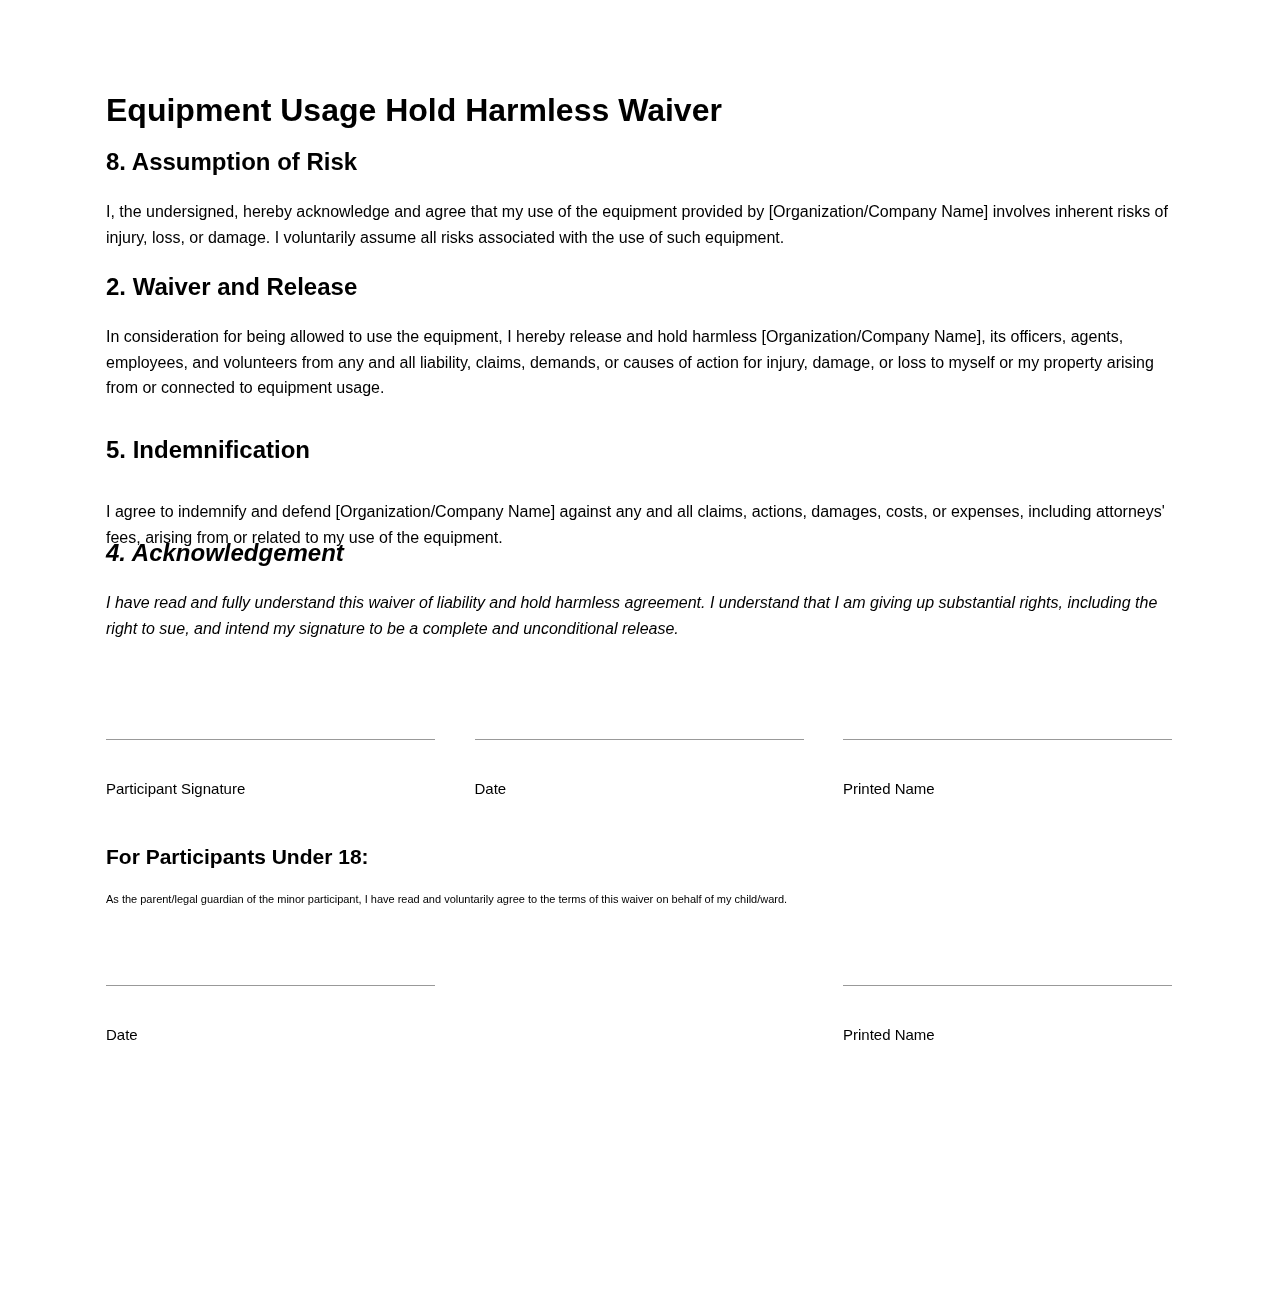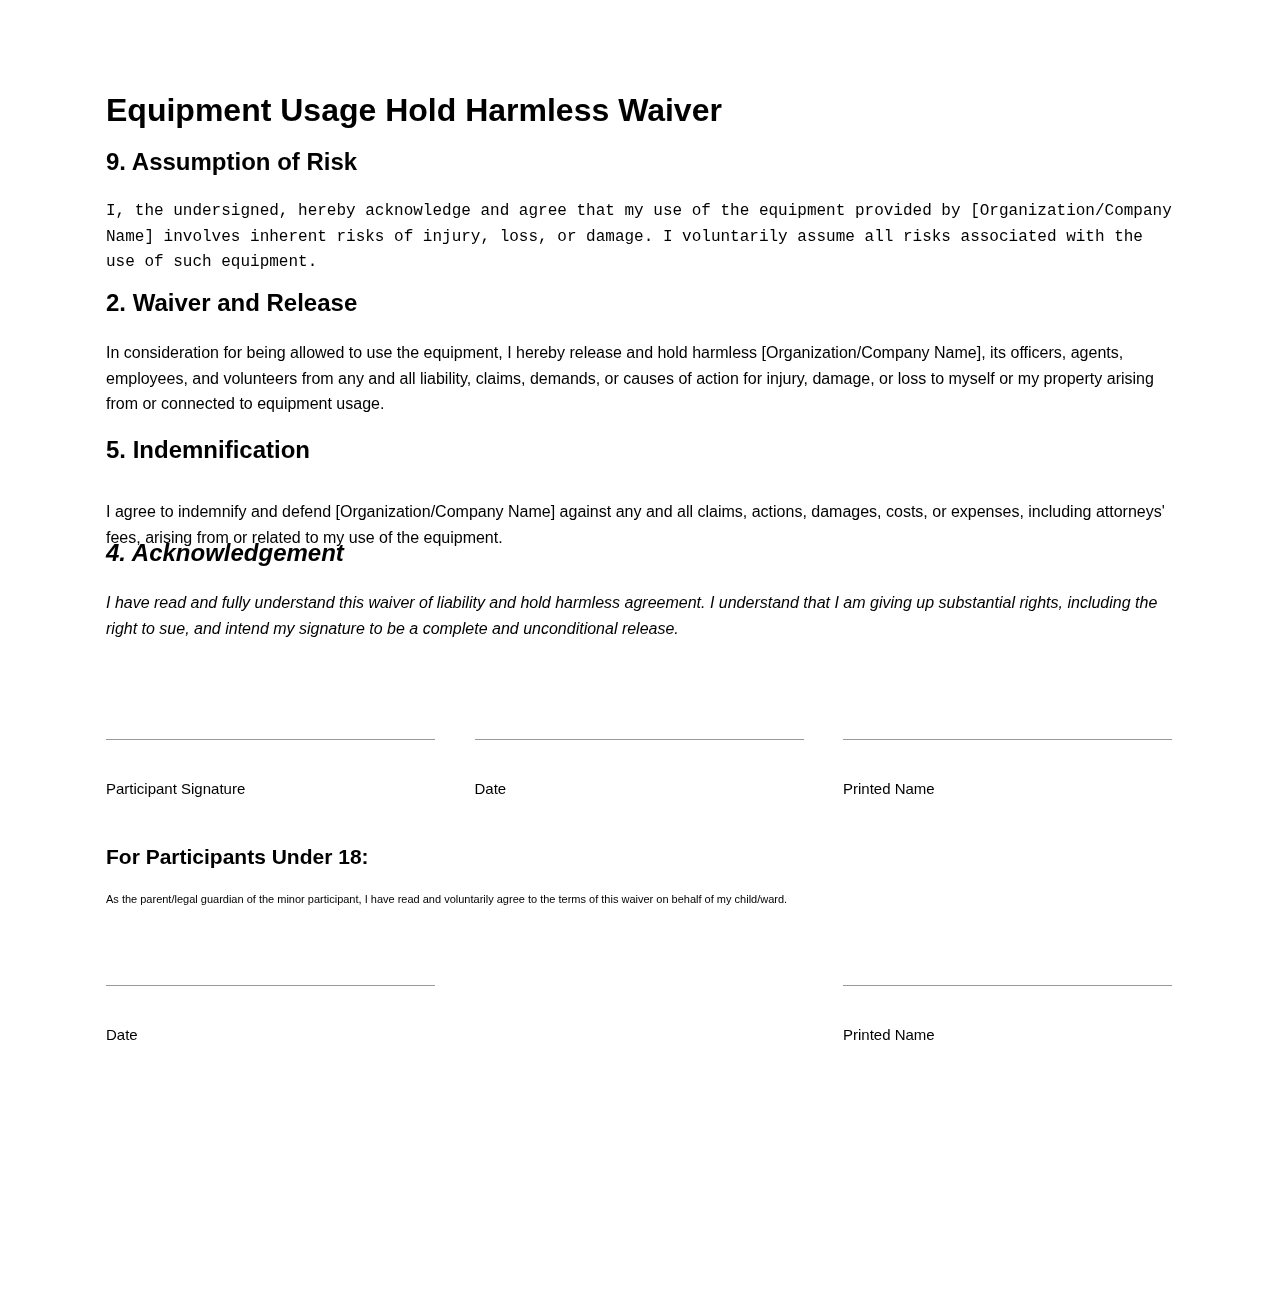--- a/index.html
+++ b/index.html
@@ -86,25 +86,25 @@
     }
   </style>
 </head>
 <body>
 
 <div class="page">
 
   <h1 class="doc-title">Equipment Usage Hold Harmless Waiver</h1>
 
   <div class="section" style="top:147px;">
-    <h2>9. Assumption of Risk</h2>
-    <p style="margin-top:22px;font-family:Liberation Mono, monospace;">I, the undersigned, hereby acknowledge and agree that my use of the equipment provided by [Organization/Company Name] involves inherent risks of injury, loss, or damage. I voluntarily assume all risks associated with the use of such equipment.</p>
+    <h2>8. Assumption of Risk</h2>
+    <p style="margin-top:22px;">I, the undersigned, hereby acknowledge and agree that my use of the equipment provided by [Organization/Company Name] involves inherent risks of injury, loss, or damage. I voluntarily assume all risks associated with the use of such equipment.</p>
   </div>
 
-  <div class="section" style="top:288px;">
+  <div class="section" style="top:272px;">
     <h2>2. Waiver and Release</h2>
     <p style="margin-top:22px;">In consideration for being allowed to use the equipment, I hereby release and hold harmless [Organization/Company Name], its officers, agents, employees, and volunteers from any and all liability, claims, demands, or causes of action for injury, damage, or loss to myself or my property arising from or connected to equipment usage.</p>
   </div>
 
   <div class="section" style="top:435px;">
     <h2>5. Indemnification</h2>
     <p style="margin-top:34px;">I agree to indemnify and defend [Organization/Company Name] against any and all claims, actions, damages, costs, or expenses, including attorneys' fees, arising from or related to my use of the equipment.</p>
   </div>
 
   <div class="section" style="top:538px;font-style:italic;">

